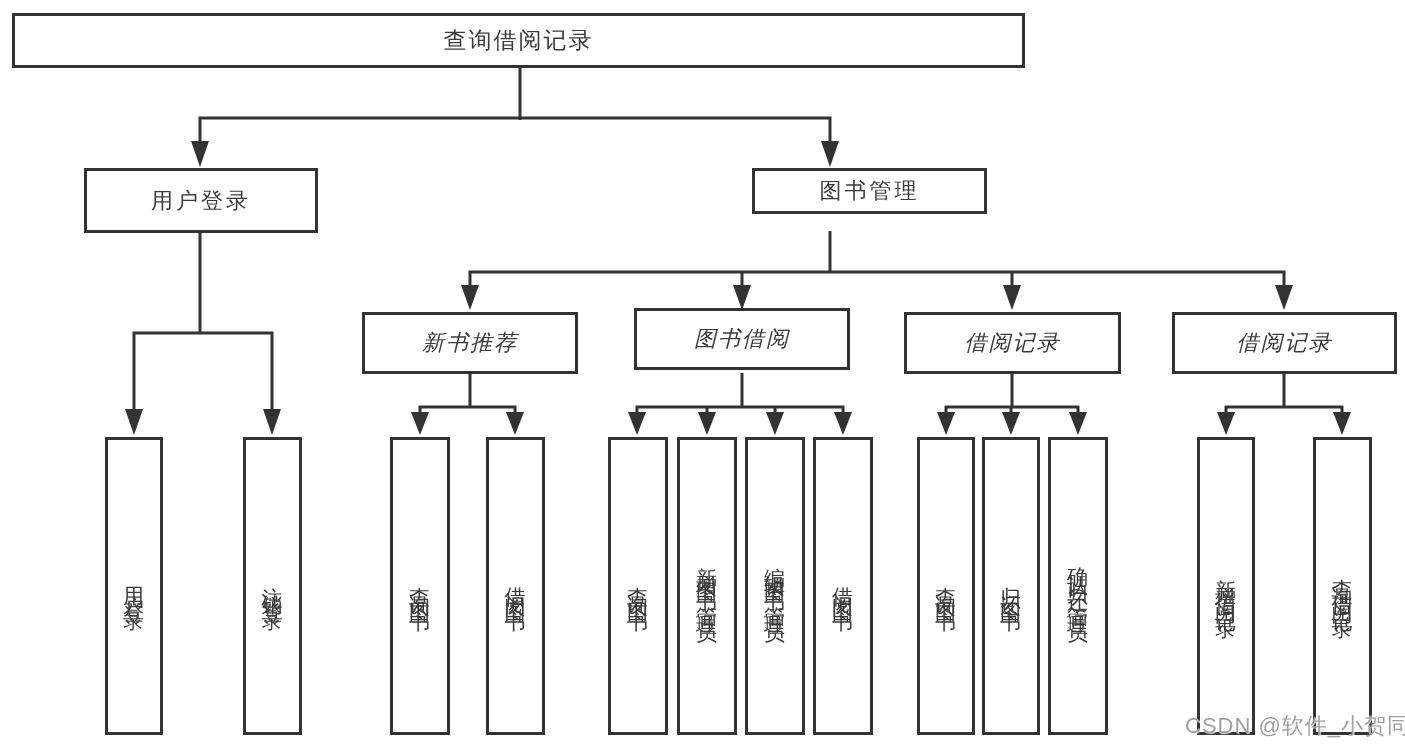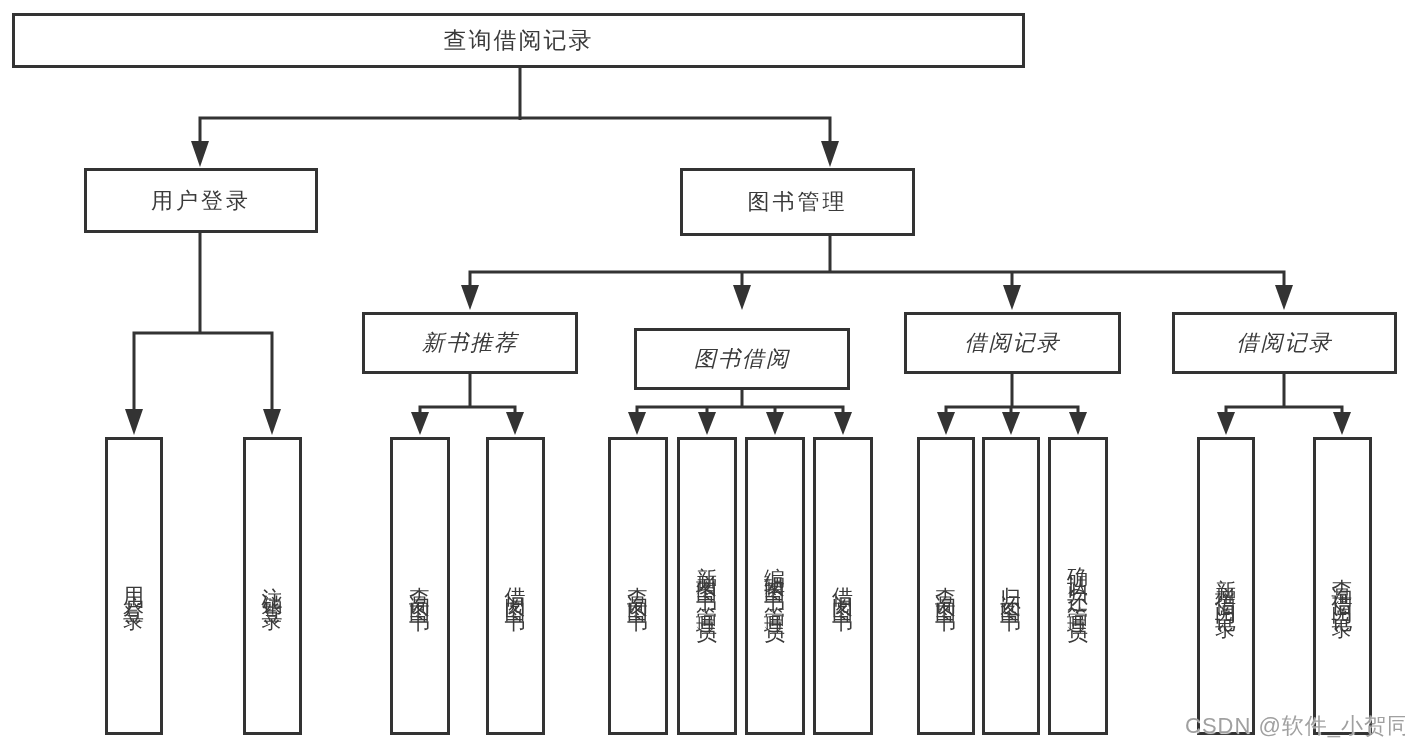--- a/index.html
+++ b/index.html
@@ -86,28 +86,28 @@
     </g>
   </svg>
 
   <div class="box h0" style="left:12px;top:13px;width:1013px;height:55px">
     <span>查询借阅记录</span>
   </div>
 
   <div class="box h1" style="left:84px;top:168px;width:234px;height:65px">
     <span>用户登录</span>
   </div>
-  <div class="box h1" style="left:680px;top:168px;width:235px;height:68px">
+  <div class="box h1" style="left:752px;top:168px;width:235px;height:46px">
     <span>图书管理</span>
   </div>
 
   <div class="box h2" style="left:362px;top:312px;width:216px;height:62px">
     <span>新书推荐</span>
   </div>
-  <div class="box h2" style="left:634px;top:328px;width:216px;height:62px">
+  <div class="box h2" style="left:634px;top:308px;width:216px;height:62px">
     <span>图书借阅</span>
   </div>
   <div class="box h2" style="left:904px;top:312px;width:217px;height:62px">
     <span>借阅记录</span>
   </div>
   <div class="box h2" style="left:1172px;top:312px;width:225px;height:62px">
     <span>借阅记录</span>
   </div>
 
   <div class="box vbox" style="left:105px;top:437px;width:58px;height:298px">

